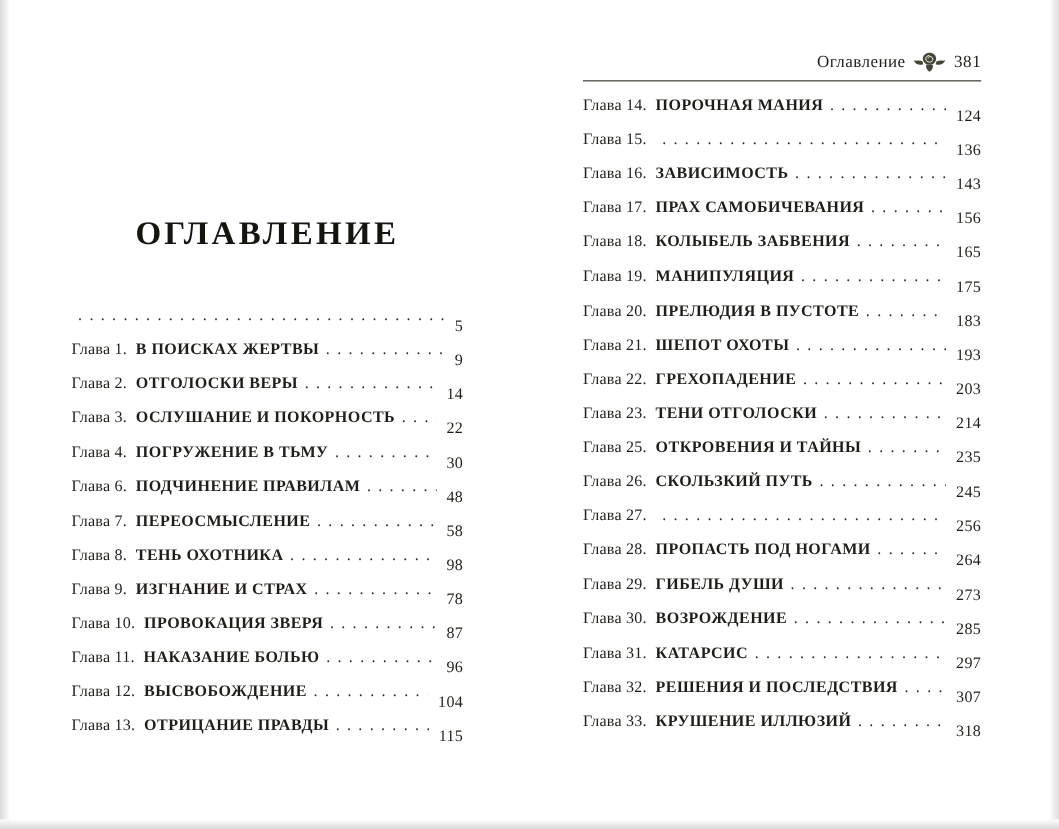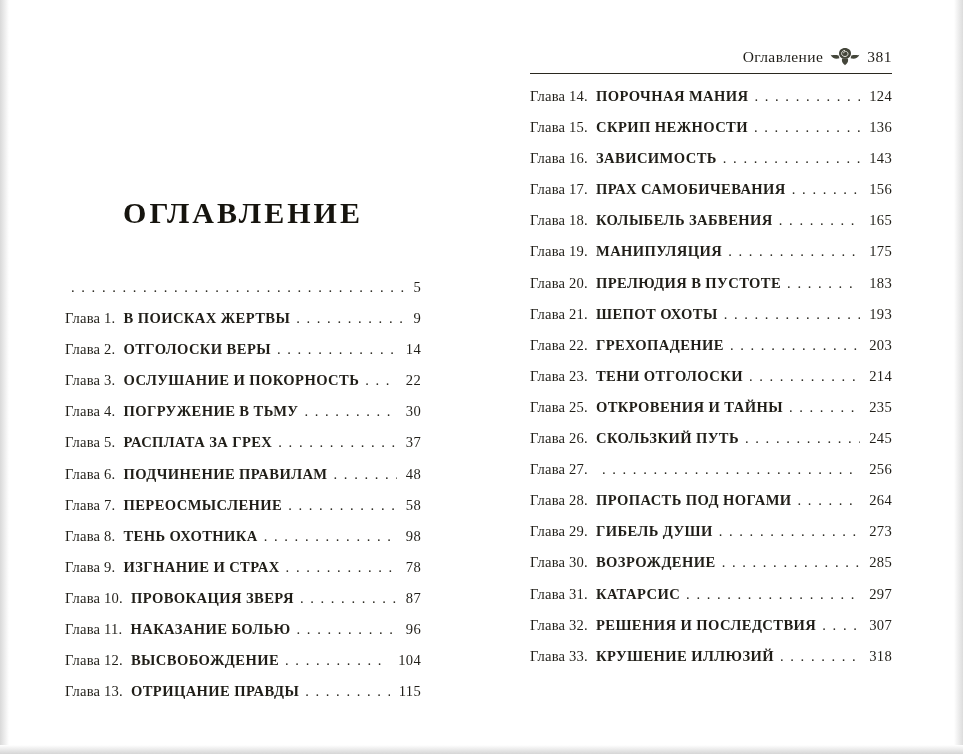--- a/index.html
+++ b/index.html
@@ -53,21 +53,21 @@
     height: 0;
     border-bottom: 1.6px solid #2a281f;
   }
 
   .toc { display: block; }
   .toc-left  { margin-top: 42px; }
   .toc-right { margin-top: 7px; }
 
   .toc-row {
     display: flex;
-    align-items: flex-end;
+    align-items: center;
     line-height: 31.1px;
     height: 31.1px;
     font-size: 14.6px;
     white-space: nowrap;
   }
   .num { letter-spacing: 0.2px; }
   .num:not(:empty) { margin-right: 8px; }
   .ttl { letter-spacing: 0.4px; font-weight: bold; }
   .leader {
     flex: 1;
@@ -127,26 +127,20 @@
           <span class="pg">22</span>
         </div>
 
         <div class="toc-row">
           <span class="num">Глава 4.</span>
           <span class="ttl">ПОГРУЖЕНИЕ В ТЬМУ</span>
           <span class="leader"></span>
           <span class="pg">30</span>
         </div>
 
-        <div class="toc-row">
-          <span class="num">Глава 5.</span>
-          <span class="ttl">РАСПЛАТА ЗА ГРЕХ</span>
-          <span class="leader"></span>
-          <span class="pg">37</span>
-        </div>
 
         <div class="toc-row">
           <span class="num">Глава 6.</span>
           <span class="ttl">ПОДЧИНЕНИЕ ПРАВИЛАМ</span>
           <span class="leader"></span>
           <span class="pg">48</span>
         </div>
 
         <div class="toc-row">
           <span class="num">Глава 7.</span>
@@ -219,21 +213,20 @@
 
         <div class="toc-row">
           <span class="num">Глава 14.</span>
           <span class="ttl">ПОРОЧНАЯ МАНИЯ</span>
           <span class="leader"></span>
           <span class="pg">124</span>
         </div>
 
         <div class="toc-row">
           <span class="num">Глава 15.</span>
-          <span class="ttl">СКРИП НЕЖНОСТИ</span>
           <span class="leader"></span>
           <span class="pg">136</span>
         </div>
 
         <div class="toc-row">
           <span class="num">Глава 16.</span>
           <span class="ttl">ЗАВИСИМОСТЬ</span>
           <span class="leader"></span>
           <span class="pg">143</span>
         </div>

